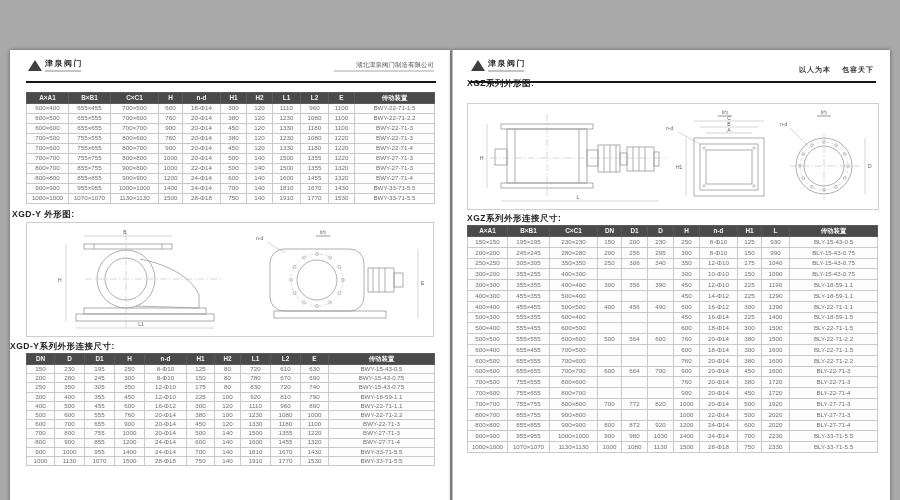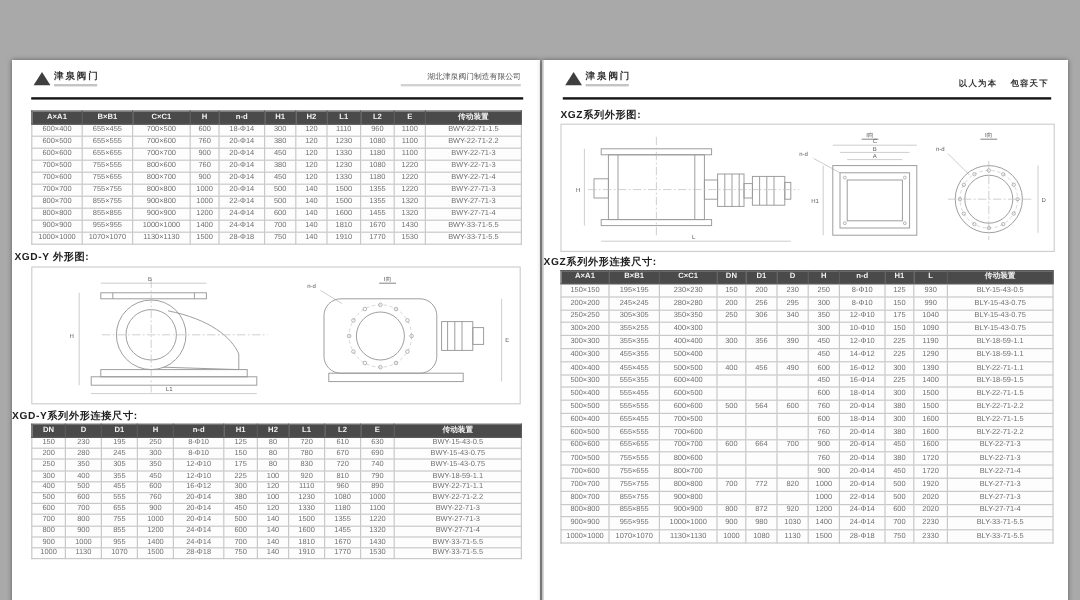--- a/index.html
+++ b/index.html
@@ -459,21 +459,21 @@
         <span class="tri"></span>
         <span>
           <div class="logo-text">津泉阀门</div>
           <div class="logo-sub"></div>
         </span>
       </div>
       <div class="slogan">以人为本 包容天下</div>
     </div>
     <div class="rule"></div>
 
-    <div class="sec-title" style="top:40px;left:14px">XGZ系列外形图:</div>
+    <div class="sec-title" style="top:28px;left:14px">XGZ系列外形图:</div>
 
     <div class="draw-box" style="top:53px;left:14px;width:410px;height:105px">
       <svg width="410" height="105" viewBox="0 0 410 105">
 
         <g stroke="#9a9a9a" stroke-width="0.8" fill="none">
           <rect x="33" y="20" width="92" height="5"></rect>
           <rect x="39" y="25" width="80" height="54"></rect>
           <line x1="47" y1="25" x2="47" y2="79"></line>
             <line x1="111" y1="25" x2="111" y2="79"></line>
           <rect x="33" y="79" width="92" height="5"></rect>
@@ -554,21 +554,21 @@
         </g>
         <g stroke="#ababab" stroke-width="0.5">
           <line x1="397" y1="34" x2="397" y2="90"></line>
           <line x1="322" y1="24" x2="340" y2="42"></line>
         </g>
         <text x="400" y="64">D</text>
         <text x="312" y="22">n-d</text>
       </svg>
     </div>
 
-    <div class="sec-title" style="top:163px;left:0">XGZ系列外形连接尺寸:</div>
+    <div class="sec-title" style="top:163px;left:14px">XGZ系列外形连接尺寸:</div>
 
     <table class="t-right" style="top:175px;left:14px;width:410px">
         <colgroup>
           <col style="width: 40px;">
           <col style="width: 42px;">
           <col style="width: 48px;">
           <col style="width: 24px;">
           <col style="width: 26px;">
           <col style="width: 26px;">
           <col style="width: 26px;">

